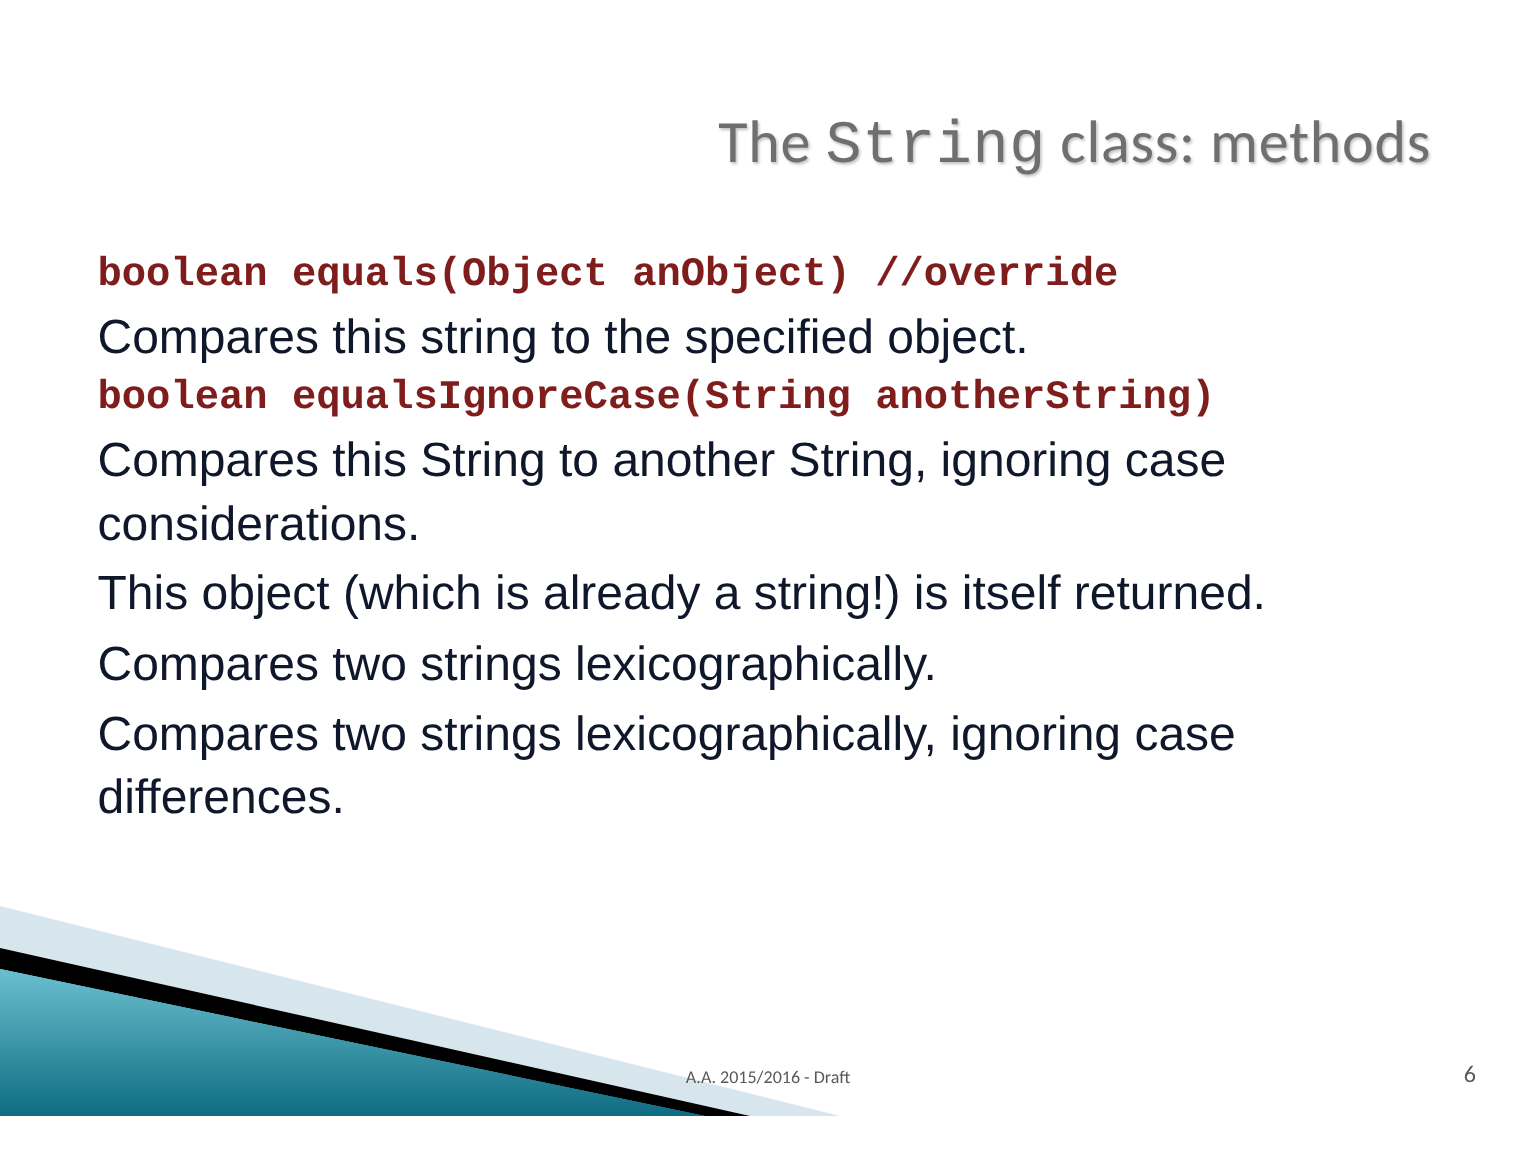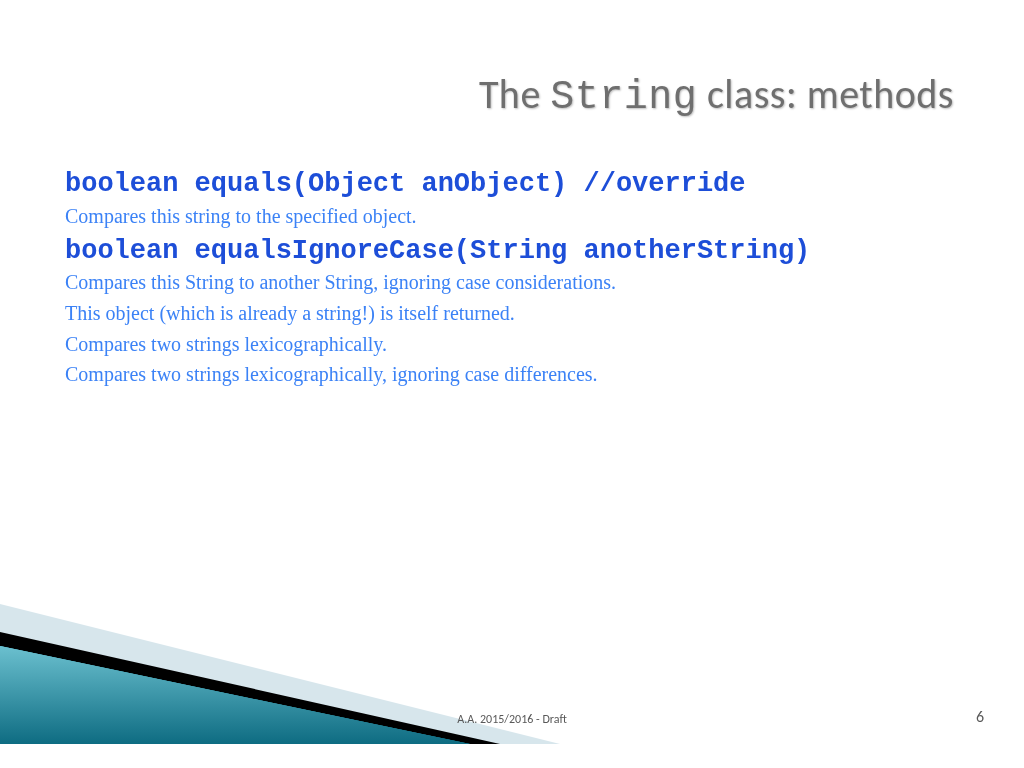--- a/index.html
+++ b/index.html
@@ -39,28 +39,28 @@
     left: 65px;
     right: 60px;
     font-size: 27px;
     line-height: 1.33;
     color: #000000;
   }
   .sig {
     font-family: "Courier New", Courier, monospace;
     font-weight: bold;
     font-size: 27px;
-    color: #1d4ed8;
+    color: #7f1d1d;
     margin-top: 2px;
   }
   .desc {
-    font-family: Liberation Serif, serif;
-    font-size: 20px;
+    font-family: Liberation Sans, sans-serif;
+    font-size: 32px;
     font-weight: 400;
-    color: #3b82f6;
+    color: #0f172a;
     margin-bottom: 4px;
   }
   .footer-note {
     position: absolute;
     bottom: 18px;
     left: 0;
     width: 100%;
     text-align: center;
     font-family: Calibri, Arial, sans-serif;
     font-size: 12px;

